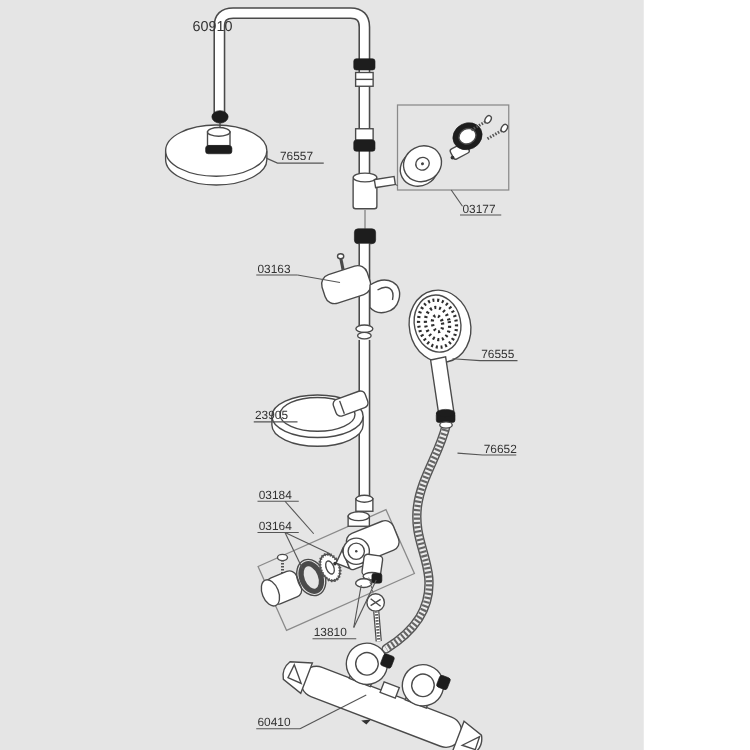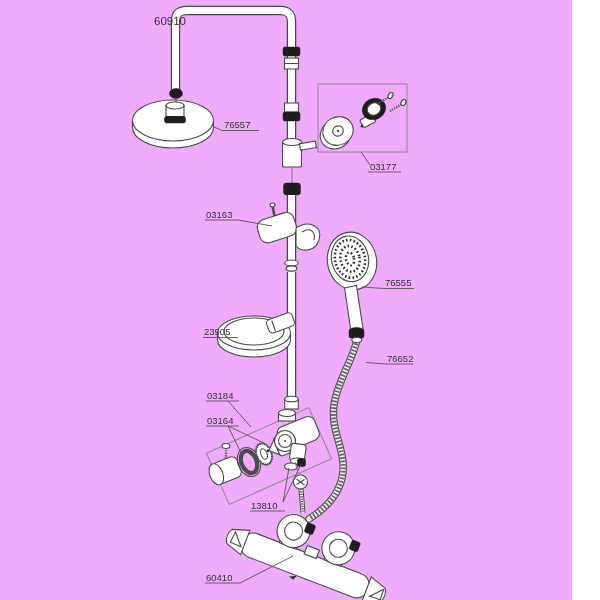--- a/index.html
+++ b/index.html
@@ -1,16 +1,16 @@
 <!DOCTYPE html>
 <html><head>
 <meta charset="utf-8">
 <style>
   html,body{margin:0;padding:0;background:#fff;}
-  .canvas{position:relative;width:572px;height:600px;background:#f0abfc;overflow:hidden;
+  .canvas{position:relative;width:515px;height:600px;background:#e5e5e5;overflow:hidden;
           font-family:"Liberation Sans",sans-serif;}
   svg{position:absolute;left:0;top:0;}
   .pl{stroke:#4a4a4a;fill:none;stroke-width:9.5;stroke-linejoin:round;stroke-linecap:butt;}
   .pw{stroke:#ffffff;fill:none;stroke-width:7;stroke-linejoin:round;stroke-linecap:butt;}
   .ln{stroke:#4a4a4a;fill:none;stroke-width:1.1;}
   .fw{fill:#ffffff;stroke:#4a4a4a;stroke-width:1.1;}
   .fd{fill:#1d1d1d;stroke:#1d1d1d;stroke-width:0.5;}
   .box{fill:none;stroke:#8a8a8a;stroke-width:1;}
   .lead{stroke:#555555;stroke-width:0.9;fill:none;}
   .hatch{stroke:#555555;stroke-width:2.4;stroke-dasharray:1.2 1.2;fill:none;}

